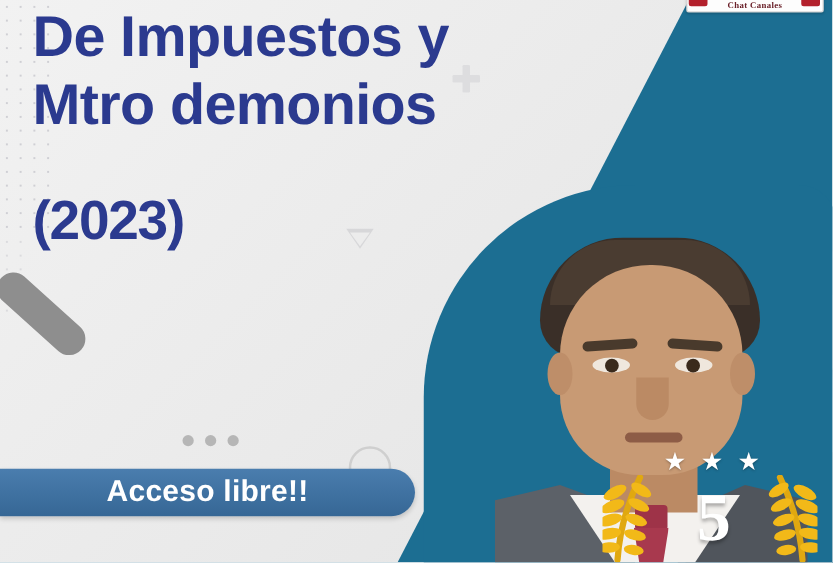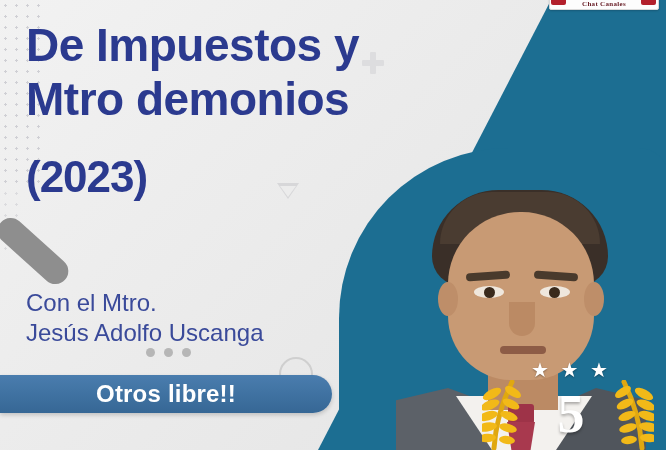--- a/index.html
+++ b/index.html
@@ -121,21 +121,21 @@
     color:#6a2029;letter-spacing:.3px;padding-bottom:1px;white-space:nowrap;
   }
   .ribbon-seal-l,.ribbon-seal-r{
     position:absolute;top:-10px;width:15px;height:15px;background:#b3202c;border-radius:2px;
   }
   .ribbon-seal-l{left:551px;}
   .ribbon-seal-r{left:641px;}
 
   
   .title{
-    position:absolute;left:26px;top:18px;width:430px;
+    position:absolute;left:26px;top:2px;width:430px;
     color:#2b3a8f;font-weight:700;font-size:46px;line-height:54px;
     letter-spacing:-.5px;
   }
   .title .l2{display:block;}
   .year{
     position:absolute;left:26px;top:146px;
     color:#2b3a8f;font-weight:700;font-size:44px;line-height:62px;letter-spacing:-1px;
   }
   .tri-marker{
     position:absolute;left:277px;top:183px;width:0;height:0;
@@ -272,27 +272,23 @@
   <div class="grey-bar"></div>
   <div class="circle-outline"></div>
   <div class="tri-marker"></div>
 
   <div class="title">
     <span>De Impuestos y</span>
     <span class="l2">Mtro demonios</span>
   </div>
   <div class="year">(2023)</div>
 
-  <div class="presenter">
-    <span>Con el Mtro.</span>
-    <span class="pl2">Jesús Adolfo Uscanga</span>
-  </div>
   <div class="dots3">
     <span></span>
     <span></span>
     <span></span>
   </div>
 
   <div class="cta">
-    <span>Otros libre!!</span>
+    <span>Acceso libre!!</span>
   </div>
 
 </div>
 
 </body></html>

